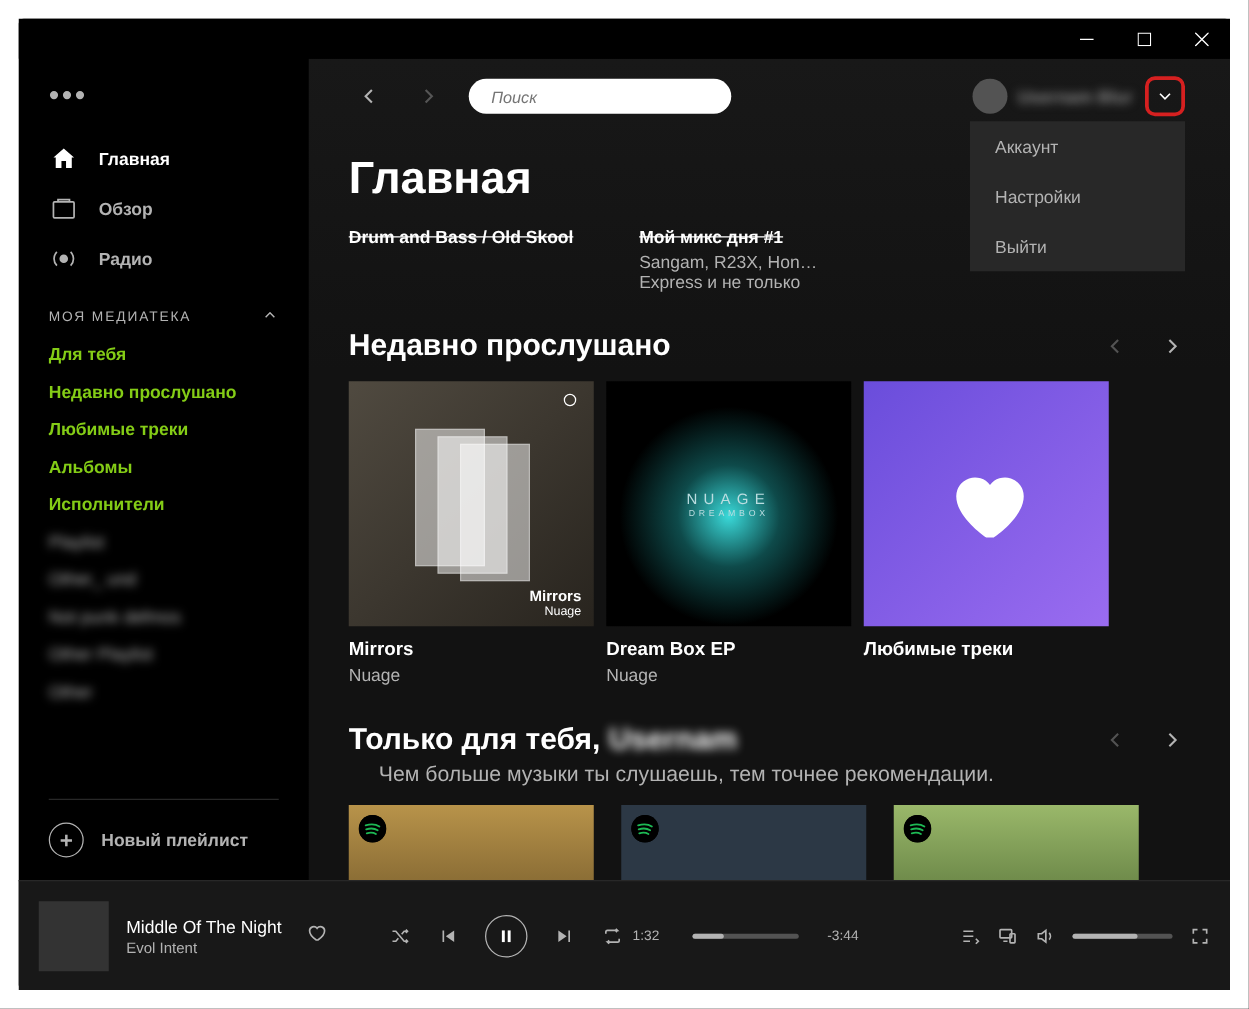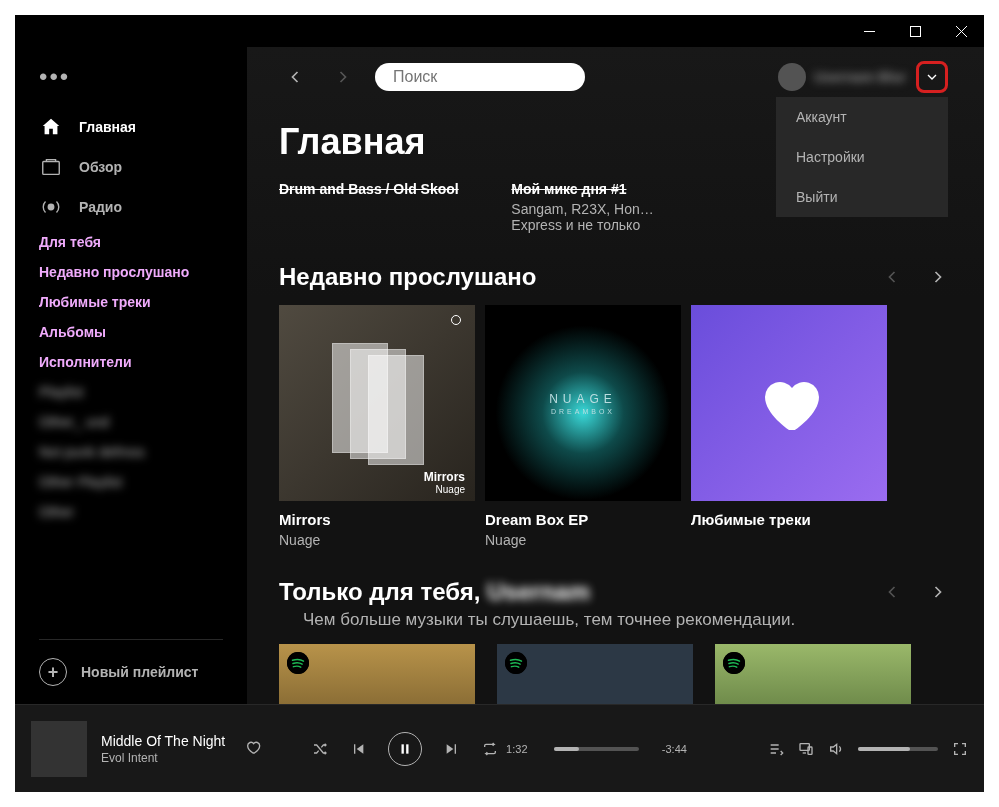--- a/index.html
+++ b/index.html
@@ -11,33 +11,33 @@
 .win-btn svg { width: 11px; height: 11px; }
 .app-body { flex: 1; display: flex; overflow: hidden; }
 .sidebar { width: 232px; background: #000; padding: 8px 0; display: flex; flex-direction: column; overflow: hidden; }
 .ellipsis { color: #b3b3b3; font-size: 24px; padding: 8px 24px 16px; cursor: pointer; letter-spacing: 2px; }
 .nav-item { display: flex; align-items: center; gap: 16px; padding: 8px 24px; color: #b3b3b3; font-size: 14px; font-weight: 700; cursor: pointer; }
 .nav-item.active { color: #fff; }
 .nav-item .icon { width: 24px; height: 24px; display: flex; align-items: center; justify-content: center; }
 .nav-item .icon svg { width: 22px; height: 22px; }
 .section-header { display: flex; align-items: center; justify-content: space-between; padding: 18px 24px 6px; color: #b3b3b3; font-size: 11px; font-weight: 400; letter-spacing: 1.5px; }
 .section-header .chev { cursor: pointer; }
-.lib-item { padding: 7px 24px; color: #f0abfc; font-size: 14px; font-weight: 700; cursor: pointer; }
+.lib-item { padding: 7px 24px; color: #84cc16; font-size: 14px; font-weight: 700; cursor: pointer; }
 .playlist-scroll { flex: 1; overflow: hidden; margin-bottom: 8px; }
 .playlist-item { padding: 7px 24px; color: #b3b3b3; font-size: 14px; filter: blur(4px); cursor: pointer; }
 .divider { height: 1px; background: #282828; margin: 8px 24px; }
 .new-playlist { display: flex; align-items: center; gap: 14px; padding: 10px 24px; color: #b3b3b3; font-size: 14px; font-weight: 700; cursor: pointer; }
 .plus-circle { width: 28px; height: 28px; border: 1px solid #b3b3b3; border-radius: 50%; display: flex; align-items: center; justify-content: center; font-size: 18px; }
 .main { flex: 1; background: linear-gradient(#181818, #121212 250px); position: relative; overflow: hidden; }
 .topbar { height: 60px; display: flex; align-items: center; padding: 0 32px; gap: 16px; position: relative; }
 .nav-arrows { display: flex; gap: 16px; }
 .nav-arrow { width: 32px; height: 32px; display: flex; align-items: center; justify-content: center; color: #b3b3b3; cursor: pointer; }
 .search-wrap { display: flex; align-items: center; background: #fff; border-radius: 500px; height: 28px; width: 210px; padding: 0 10px; }
 .search-wrap svg { width: 16px; height: 16px; color: #333; }
-.search-input { border: none; outline: none; flex: 1; font-size: 16px; padding: 0 8px; background: transparent; }
+.search-input { border: none; outline: none; flex: 1; font-size: 13px; padding: 0 8px; background: transparent; font-style: italic; }
 .user-chip { position: absolute; right: 78px; display: flex; align-items: center; gap: 8px; cursor: pointer; }
 .avatar { width: 28px; height: 28px; border-radius: 50%; background: #535353; }
 .user-name { color: #888; font-size: 14px; font-weight: 700; filter: blur(4px); }
 .user-chevron { position: absolute; right: 36px; top: 14px; width: 32px; height: 32px; display: flex; align-items: center; justify-content: center; color: #fff; cursor: pointer; border: 3px solid #d62020; border-radius: 8px; }
 .dropdown { position: absolute; right: 36px; top: 50px; width: 172px; background: #282828; z-index: 10; }
 .dropdown-item { padding: 12px 20px; color: #b3b3b3; font-size: 14px; cursor: pointer; }
 .dropdown-item.hl { border: 3px solid #d62020; border-radius: 8px; color: #fff; margin: -3px; position: relative; z-index: 1; }
 .content { padding: 0 32px 16px; }
 h1 { color: #fff; font-size: 36px; font-weight: 800; margin: 14px 0 18px; }
 .row-clip { display: flex; gap: 24px; color: #b3b3b3; font-size: 14px; }
@@ -143,20 +143,26 @@
       <div class="nav-item">
         <span class="icon">
             <svg viewBox="0 0 24 24" fill="none" stroke="currentColor" stroke-width="1.5">
               <circle cx="12" cy="12" r="3" fill="currentColor"></circle>
               <path d="M6 6a8.5 8.5 0 000 12M18 6a8.5 8.5 0 010 12"></path>
             </svg>
           </span>
         <span>Радио</span>
       </div>
 
+      <div class="section-header">
+        <span>МОЯ МЕДИАТЕКА</span>
+        <span class="chev"><svg width="14" height="14" viewBox="0 0 24 24" fill="none" stroke="currentColor" stroke-width="2">
+              <path d="M6 15l6-6 6 6"></path>
+            </svg></span>
+      </div>
       <div class="lib-item">Для тебя</div>
       <div class="lib-item">Недавно прослушано</div>
       <div class="lib-item">Любимые треки</div>
       <div class="lib-item">Альбомы</div>
       <div class="lib-item">Исполнители</div>
 
       <div class="playlist-scroll">
         <div class="playlist-item">Playlist</div>
         <div class="playlist-item">Other_ und</div>
         <div class="playlist-item">Not punk defmos</div>

